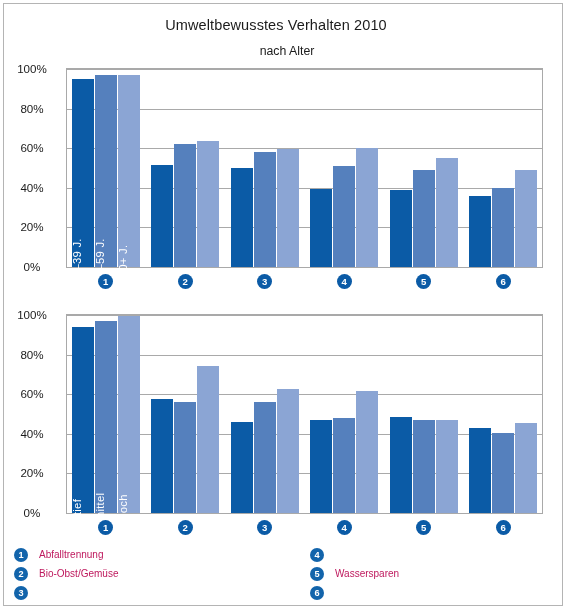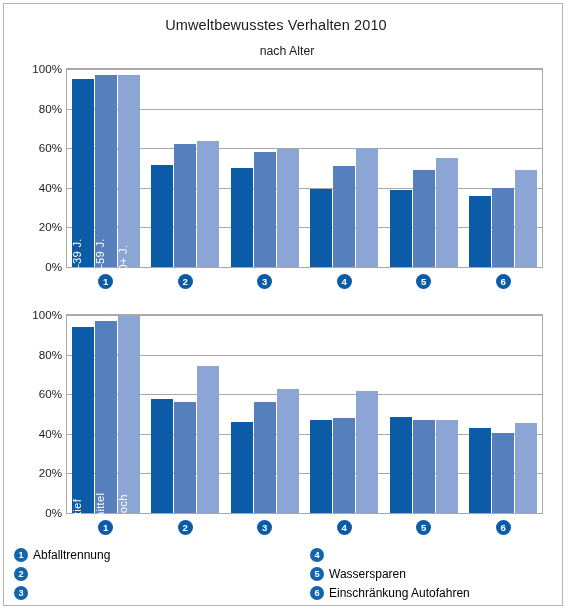--- a/index.html
+++ b/index.html
@@ -70,21 +70,21 @@
     position: absolute;
     left: 0;
     width: 100%;
     height: 1px;
     background: #a9a9a9;
   }
   .ytick {
     position: absolute;
     right: 0;
     width: 60px;
-    text-align: right;
+    text-align: center;
     font-size: 11.6px;
     color: #1b1b1b;
     transform: translateY(-50%);
   }
   .ytick-wrap {
     position: absolute;
     left: 0px;
     top: 10px;
     width: 62px;
     height: 198px;
@@ -184,23 +184,23 @@
     border-radius: 50%;
     background: #1264ab;
     color: #ffffff;
     font-size: 9.2px;
     line-height: 14px;
     text-align: center;
     font-weight: bold;
     flex: 0 0 auto;
   }
   .legend-label {
-    margin-left: 5px;
-    font-size: 12px;
-    color: #000000;
+    margin-left: 11px;
+    font-size: 10px;
+    color: #be185d;
     white-space: nowrap;
   }
 </style>
 </head>
 <body>
 
 <div id="figure">
   <div class="outer-frame"></div>
 
   <div class="fig-title">Umweltbewusstes Verhalten 2010</div>
@@ -362,32 +362,32 @@
   </div>
 
   <div class="legend">
     <div class="legend-col" id="legend-col-left">
         <div class="legend-item">
           <div class="legend-badge">1</div>
           <div class="legend-label">Abfalltrennung</div>
         </div>
         <div class="legend-item">
           <div class="legend-badge">2</div>
+          <div class="legend-label">Bio-Obst/Gemüse</div>
         </div>
         <div class="legend-item">
           <div class="legend-badge">3</div>
         </div>
       </div>
     <div class="legend-col" id="legend-col-right">
         <div class="legend-item">
           <div class="legend-badge">4</div>
         </div>
         <div class="legend-item">
           <div class="legend-badge">5</div>
           <div class="legend-label">Wassersparen</div>
         </div>
         <div class="legend-item">
           <div class="legend-badge">6</div>
-          <div class="legend-label">Einschränkung Autofahren</div>
         </div>
       </div>
   </div>
 </div>
 
 </body></html>

